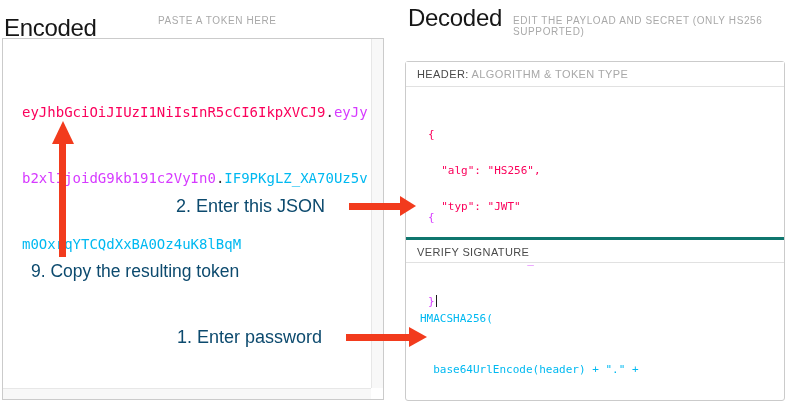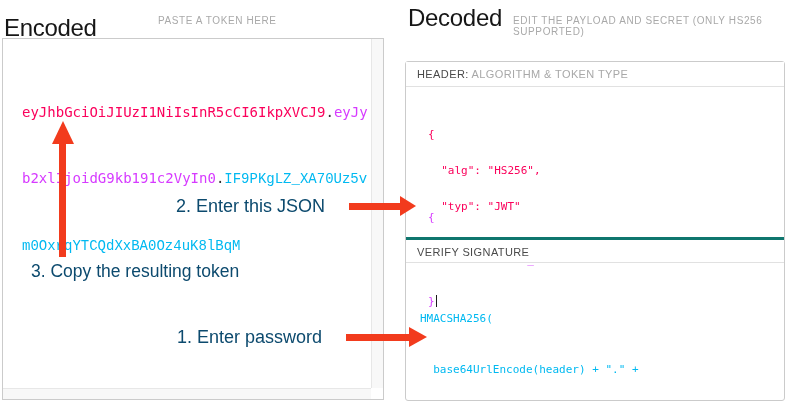--- a/index.html
+++ b/index.html
@@ -20,21 +20,21 @@
     position:absolute; left:0; top:0; right:12px; bottom:12px;
     padding:18px 0 0 19px;
     font-family:"DejaVu Sans Mono", monospace; font-size:14px; line-height:22px;
     white-space:pre; cursor:text;
   }
   .vscroll { position:absolute; top:0; right:0; bottom:11px; width:12px; background:#f8f8f8; border-left:1px solid #e7e7e7; }
   .hscroll { position:absolute; left:0; right:12px; bottom:0; height:11px; background:#f8f8f8; border-top:1px solid #e7e7e7; }
 
   .tok-header    { color:#fb015b; }
   .tok-payload   { color:#d63aff; }
-  .tok-signature { color:#00b9f1;font-family:Liberation Mono, monospace; }
+  .tok-signature { color:#00b9f1; }
   .tok-dot       { color:#333333; }
 
   
   .decoded-box {
     position:absolute; left:405px; top:38px; width:380px; height:340px;
     border:1px solid #cbcbcb; border-radius:3px; background:#fff;
     display:flex; flex-direction:column;margin-top:23px;
   }
   .section-bar {
     flex:none; padding:6px 0 0 11px; font-size:11px; letter-spacing:0.4px;
@@ -111,18 +111,18 @@
       
       
     </div>
   </div>
 
   <div class="arr-head head-up"></div>
   <div class="arr shaft-up"></div>
   <div class="ann-text" style="left:176px; top:196px;">2. Enter this JSON</div>
   <div class="arr shaft-json"></div>
   <div class="arr-head head-json"></div>
-  <div class="ann-text" style="left:31px; top:261px; font-size:17.5px;">3. Copy the resulting token</div>
+  <div class="ann-text" style="left:31px; top:261px; font-size:17.5px;">9. Copy the resulting token</div>
   <div class="ann-text" style="left:177px; top:327px;">1. Enter password</div>
   <div class="arr shaft-pass"></div>
   <div class="arr-head head-pass"></div>
 
 </div>
 
 </body></html>

